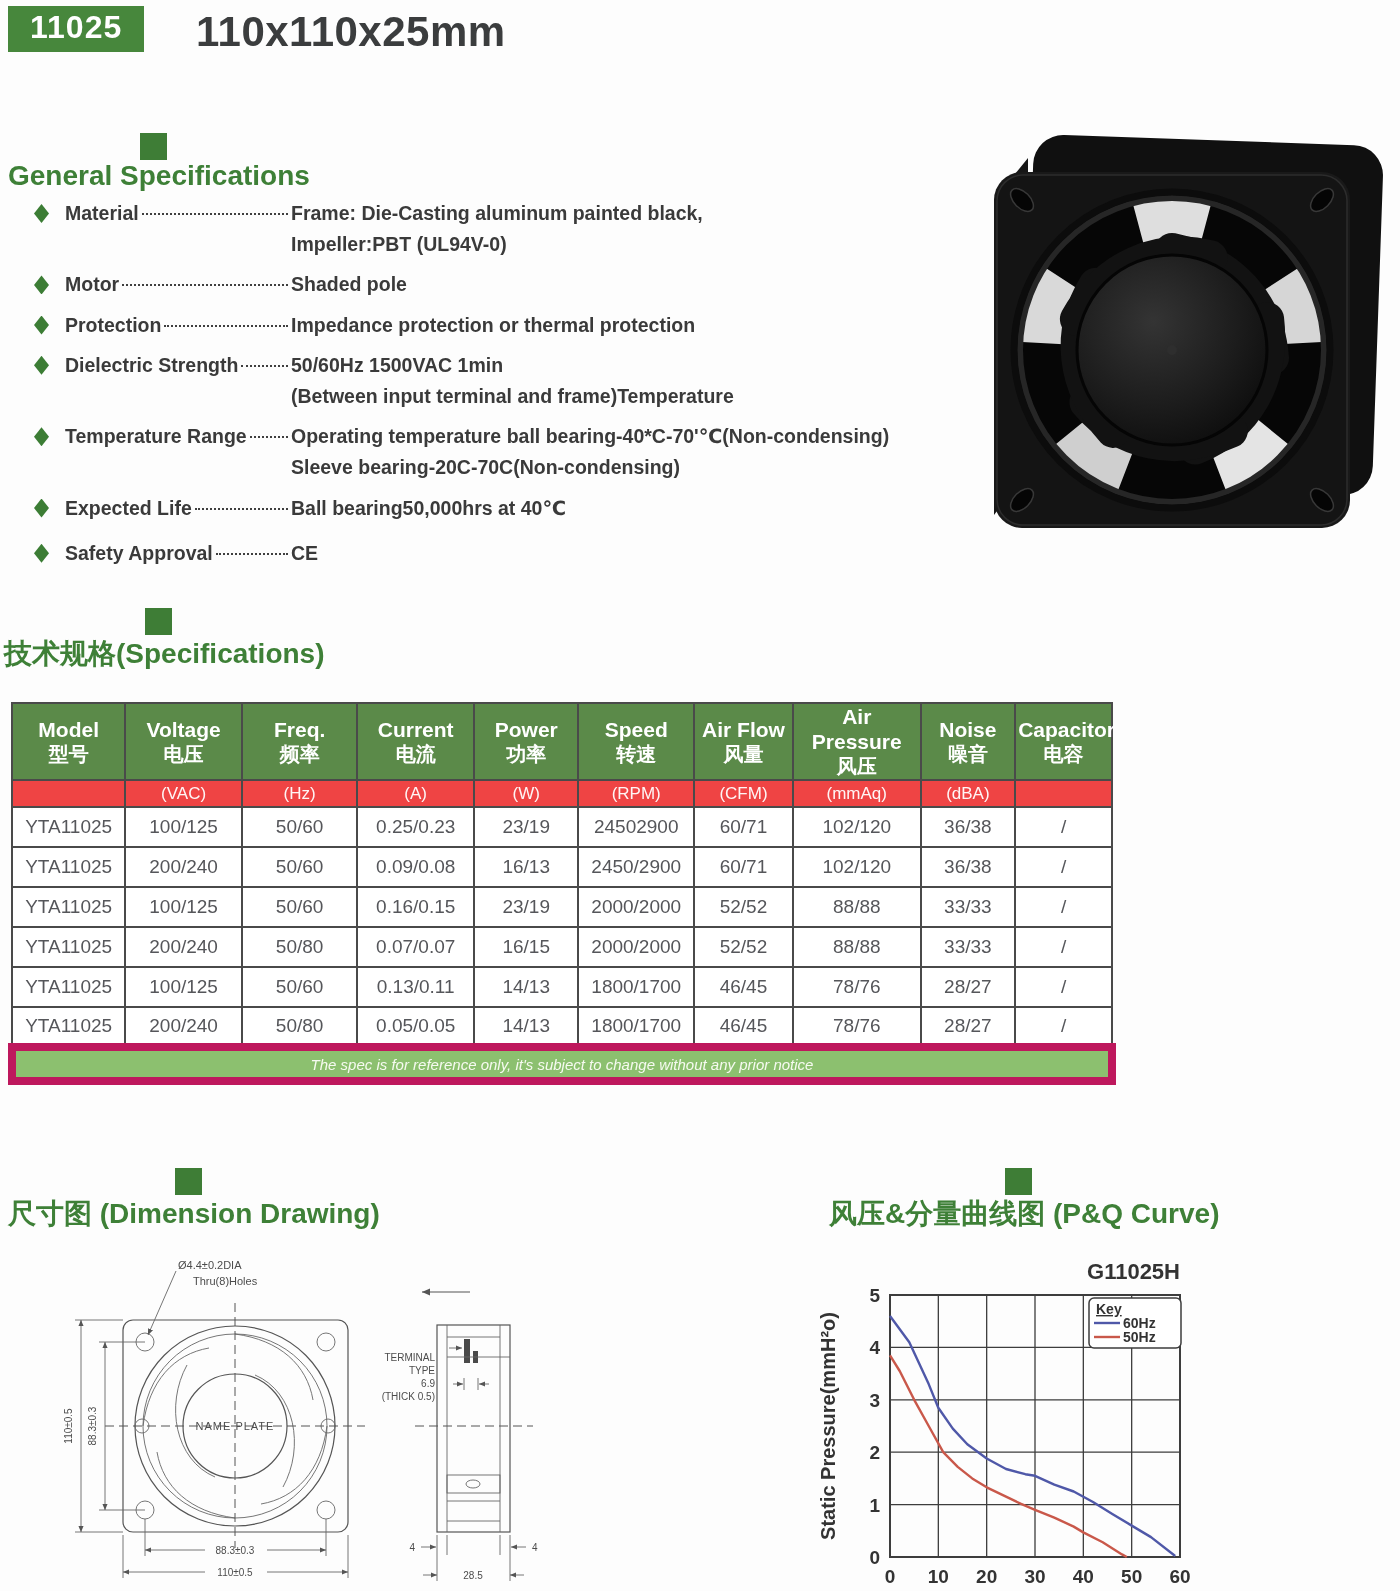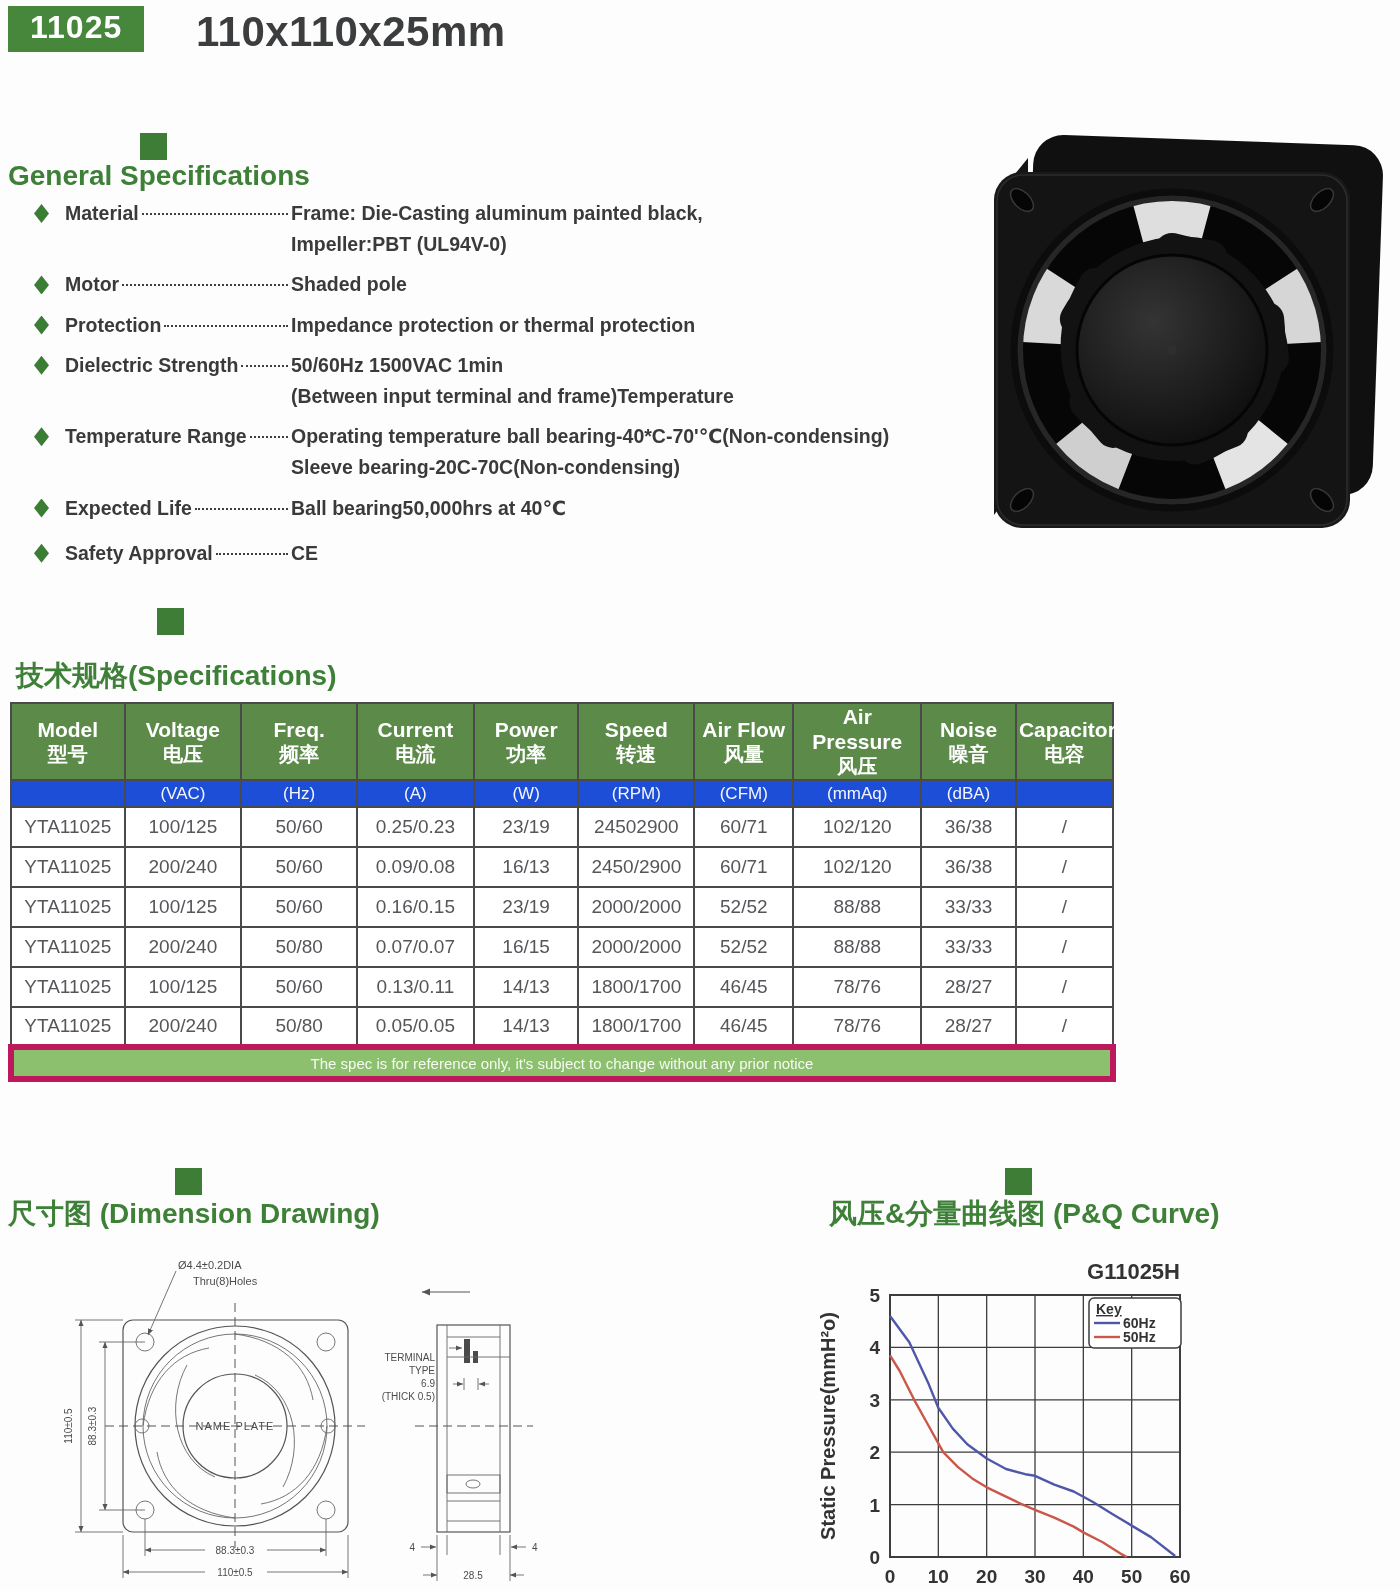--- a/index.html
+++ b/index.html
@@ -30,24 +30,24 @@
 
   
   .spec-table-wrap{position:absolute;left:8px;top:702px;width:1108px;}
   table.spec{width:100%;border-collapse:collapse;table-layout:fixed;}
   table.spec th,table.spec td{border:2px solid #4a4a4a;text-align:center;padding:0 2px;}
   tr.hdr{height:60px;}
   tr.hdr th{background:#5b8a49;color:#ffffff;font-weight:bold;}
   .h-en{font-size:21px;line-height:1.2;}
   .h-cn{font-size:20px;line-height:1.25;}
   tr.unit{height:27px;}
-  tr.unit td{background:#1d4ed8;color:rgba(255,255,255,0.95);font-size:17px;}
+  tr.unit td{background:#ef4444;color:rgba(255,255,255,0.95);font-size:17px;}
   tr.data{height:40px;}
   tr.data td{background:#ffffff;color:#55565a;font-size:19px;font-weight:400;}
-  tr.foot td{background:#8cc06f;color:#f6faf0;font-size:15px;height:26px;border:6px solid #be185d;}
+  tr.foot td{background:#8cc06f;color:#f6faf0;font-size:15px;height:26px;border:8px solid #be185d;font-style:italic;}
 
   
   .dim-hdr{left:8px;top:1168px;}
   .pq-hdr{left:795px;top:1168px;padding-left:34px;}
 
   
   .dim-svg{position:absolute;left:45px;top:1245px;}
   .pq-svg{position:absolute;left:795px;top:1222px;}
   .fan-photo{position:absolute;left:980px;top:130px;}
 
@@ -189,21 +189,21 @@
     <circle cx="192" cy="220" r="95" fill="url(#hubg)" stroke="#050505" stroke-width="3"></circle>
     <circle cx="192" cy="220" r="5" fill="#2e2e2e"></circle>
     <g fill="#050505" stroke="#383838" stroke-width="1.5">
       <ellipse cx="42" cy="70" rx="14" ry="8" transform="rotate(45 42 70)"></ellipse>
       <ellipse cx="342" cy="70" rx="14" ry="8" transform="rotate(-45 342 70)"></ellipse>
       <ellipse cx="42" cy="370" rx="14" ry="8" transform="rotate(-45 42 370)"></ellipse>
       <ellipse cx="342" cy="370" rx="14" ry="8" transform="rotate(45 342 370)"></ellipse>
     </g>
   </svg>
 
-  <div class="sec-hdr" style="left:16px;top:608px;gap:22px;">
+  <div class="sec-hdr" style="left:4px;top:608px;">
     <span class="sec-sq"></span>
     <span class="sec-txt">技术规格(Specifications)</span>
   </div>
 
   <div class="spec-table-wrap">
     <table class="spec" id="spec-table">
         <colgroup>
           <col style="width: 10.3%;">
           <col style="width: 10.6%;">
           <col style="width: 10.5%;">

